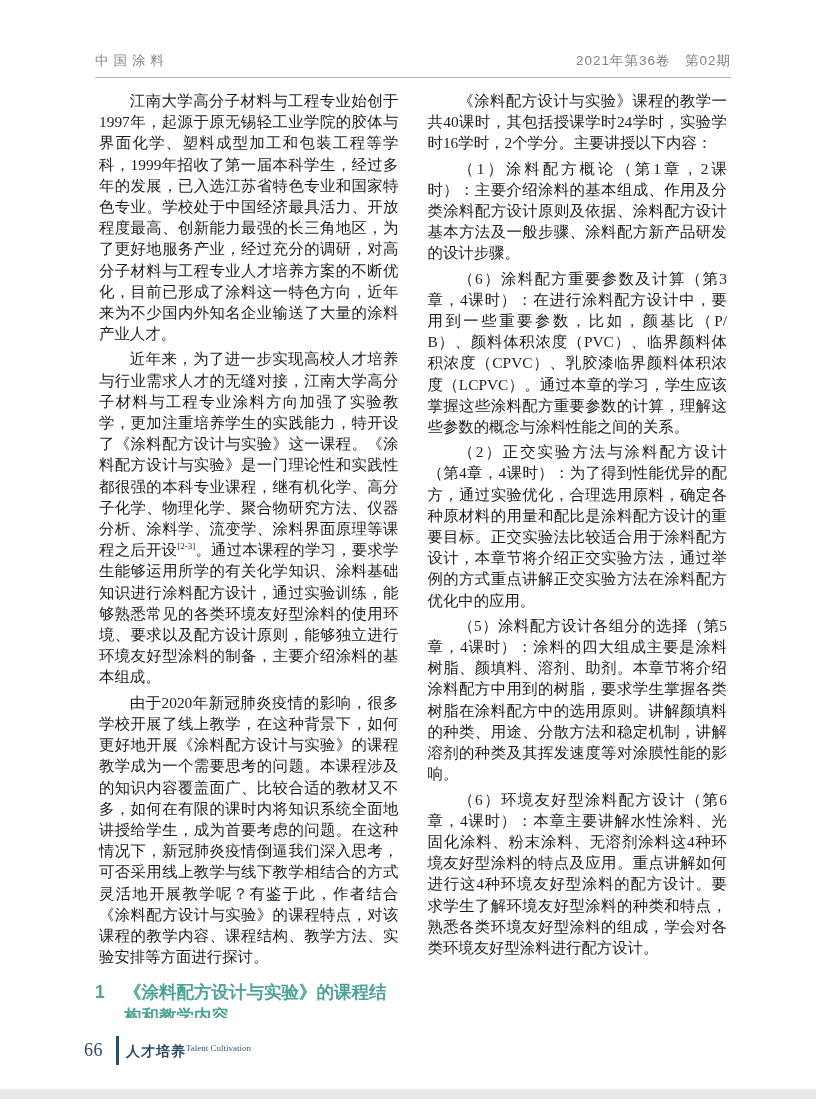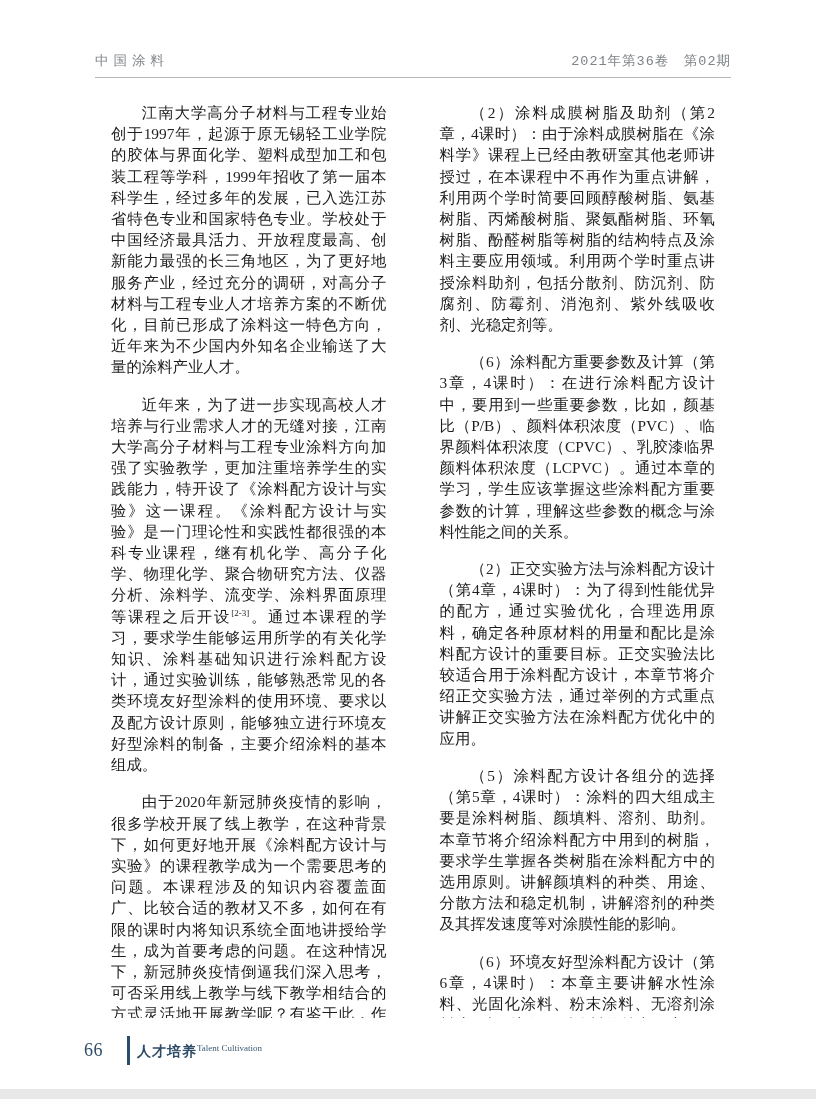--- a/index.html
+++ b/index.html
@@ -13,50 +13,50 @@
     position:absolute; left:95px; top:52px; width:636px;
     display:flex; justify-content:space-between; align-items:flex-end;
     border-bottom:1px solid #b3b7b9; padding-bottom:7px;
   }
   .journal-name {
     font-size:13.5px; color:#84888b; letter-spacing:5px;
     font-family:"Liberation Sans", sans-serif;
   }
   .issue-info {
     font-size:13.5px; color:#7e8386;
-    font-family:Liberation Mono, monospace; letter-spacing:1px;
+    font-family:Liberation Sans, sans-serif; letter-spacing:1px;
   }
   
   .content {
     position:absolute; left:95px; top:86px; width:636px; height:932px;
     display:flex; gap:21px; overflow:hidden;
   }
   .col { width:307px; flex:1; }
   .col p {
-    margin:16px; text-indent:2em; text-align:justify;
+    margin:4px; text-indent:2em; text-align:justify;
     font-size:15.4px; line-height:21.2px; color:#1d1d1d;
     word-break:break-all;
   }
   .col p sup { font-size:9px; line-height:0; }
   
   .section-heading {
     display:flex; margin:13px 0 14px 0;
     color:#4fa396; font-weight:bold;
     font-family:"Liberation Sans", sans-serif;
     font-size:17.5px; line-height:24px;
   }
   .section-heading .h-num { flex:none; width:29px; }
   .section-heading .h-title { flex:1; }
   
   .footer {
     position:absolute; left:84px; top:1036px;
     display:flex; align-items:center; color:#2d4c68;
   }
   .page-number {
-    font-size:18px; margin-right:24px; letter-spacing:0.5px;
+    font-size:18px; margin-right:13px; letter-spacing:0.5px;
   }
   .footer-bar {
     width:3px; height:29px; background:#2d4c68; margin-right:7px;
   }
   .footer-labels { display:flex; flex-direction:row; justify-content:center; }
   .footer-label-cn {
     font-family:"Liberation Sans", sans-serif; font-weight:bold;
     font-size:14px; line-height:16px; letter-spacing:1px;
   }
   .footer-label-en {
@@ -80,21 +80,22 @@
       <p><span>近年来，为了进一步实现高校人才培养与行业需求人才的无缝对接，江南大学高分子材料与工程专业涂料方向加强了实验教学，更加注重培养学生的实践能力，特开设了《涂料配方设计与实验》这一课程。《涂料配方设计与实验》是一门理论性和实践性都很强的本科专业课程，继有机化学、高分子化学、物理化学、聚合物研究方法、仪器分析、涂料学、流变学、涂料界面原理等课程之后开设</span><sup>[2-3]</sup><span>。通过本课程的学习，要求学生能够运用所学的有关化学知识、涂料基础知识进行涂料配方设计，通过实验训练，能够熟悉常见的各类环境友好型涂料的使用环境、要求以及配方设计原则，能够独立进行环境友好型涂料的制备，主要介绍涂料的基本组成。</span></p>
       <p>由于2020年新冠肺炎疫情的影响，很多学校开展了线上教学，在这种背景下，如何更好地开展《涂料配方设计与实验》的课程教学成为一个需要思考的问题。本课程涉及的知识内容覆盖面广、比较合适的教材又不多，如何在有限的课时内将知识系统全面地讲授给学生，成为首要考虑的问题。在这种情况下，新冠肺炎疫情倒逼我们深入思考，可否采用线上教学与线下教学相结合的方式灵活地开展教学呢？有鉴于此，作者结合《涂料配方设计与实验》的课程特点，对该课程的教学内容、课程结构、教学方法、实验安排等方面进行探讨。</p>
       <div class="section-heading">
         <span class="h-num">1</span>
         <span class="h-title">《涂料配方设计与实验》的课程结构和教学内容</span>
       </div>
 
     </div>
 
     <div class="col">
-      <p>（2）涂料成膜树脂及助剂（第2章，4课时）：由于涂料成膜树脂在《涂料学》课程上已经由教研室其他老师讲授过，在本课程中不再作为重点讲解，利用两个学时简要回顾醇酸树脂、氨基树脂、丙烯酸树脂、聚氨酯树脂、环氧树脂、酚醛树脂等树脂的结构特点及涂料主要应用领域。利用两个学时重点讲授涂料助剂，包括分散剂、防沉剂、防腐剂、防霉剂、消泡剂、紫外线吸收剂、光稳定剂等。</p>
+      <p>《涂料配方设计与实验》课程的教学一共40课时，其包括授课学时24学时，实验学时16学时，2个学分。主要讲授以下内容：</p>
+      <p>（1）涂料配方概论（第1章，2课时）：主要介绍涂料的基本组成、作用及分类涂料配方设计原则及依据、涂料配方设计基本方法及一般步骤、涂料配方新产品研发的设计步骤。</p>
       <p>（6）涂料配方重要参数及计算（第3章，4课时）：在进行涂料配方设计中，要用到一些重要参数，比如，颜基比（P/B）、颜料体积浓度（PVC）、临界颜料体积浓度（CPVC）、乳胶漆临界颜料体积浓度（LCPVC）。通过本章的学习，学生应该掌握这些涂料配方重要参数的计算，理解这些参数的概念与涂料性能之间的关系。</p>
       <p>（2）正交实验方法与涂料配方设计（第4章，4课时）：为了得到性能优异的配方，通过实验优化，合理选用原料，确定各种原材料的用量和配比是涂料配方设计的重要目标。正交实验法比较适合用于涂料配方设计，本章节将介绍正交实验方法，通过举例的方式重点讲解正交实验方法在涂料配方优化中的应用。</p>
       <p>（5）涂料配方设计各组分的选择（第5章，4课时）：涂料的四大组成主要是涂料树脂、颜填料、溶剂、助剂。本章节将介绍涂料配方中用到的树脂，要求学生掌握各类树脂在涂料配方中的选用原则。讲解颜填料的种类、用途、分散方法和稳定机制，讲解溶剂的种类及其挥发速度等对涂膜性能的影响。</p>
       <p>（6）环境友好型涂料配方设计（第6章，4课时）：本章主要讲解水性涂料、光固化涂料、粉末涂料、无溶剂涂料这4种环境友好型涂料的特点及应用。重点讲解如何进行这4种环境友好型涂料的配方设计。要求学生了解环境友好型涂料的种类和特点，熟悉各类环境友好型涂料的组成，学会对各类环境友好型涂料进行配方设计。</p>
 
     </div>
 
   </div>
 
   <div class="footer">

